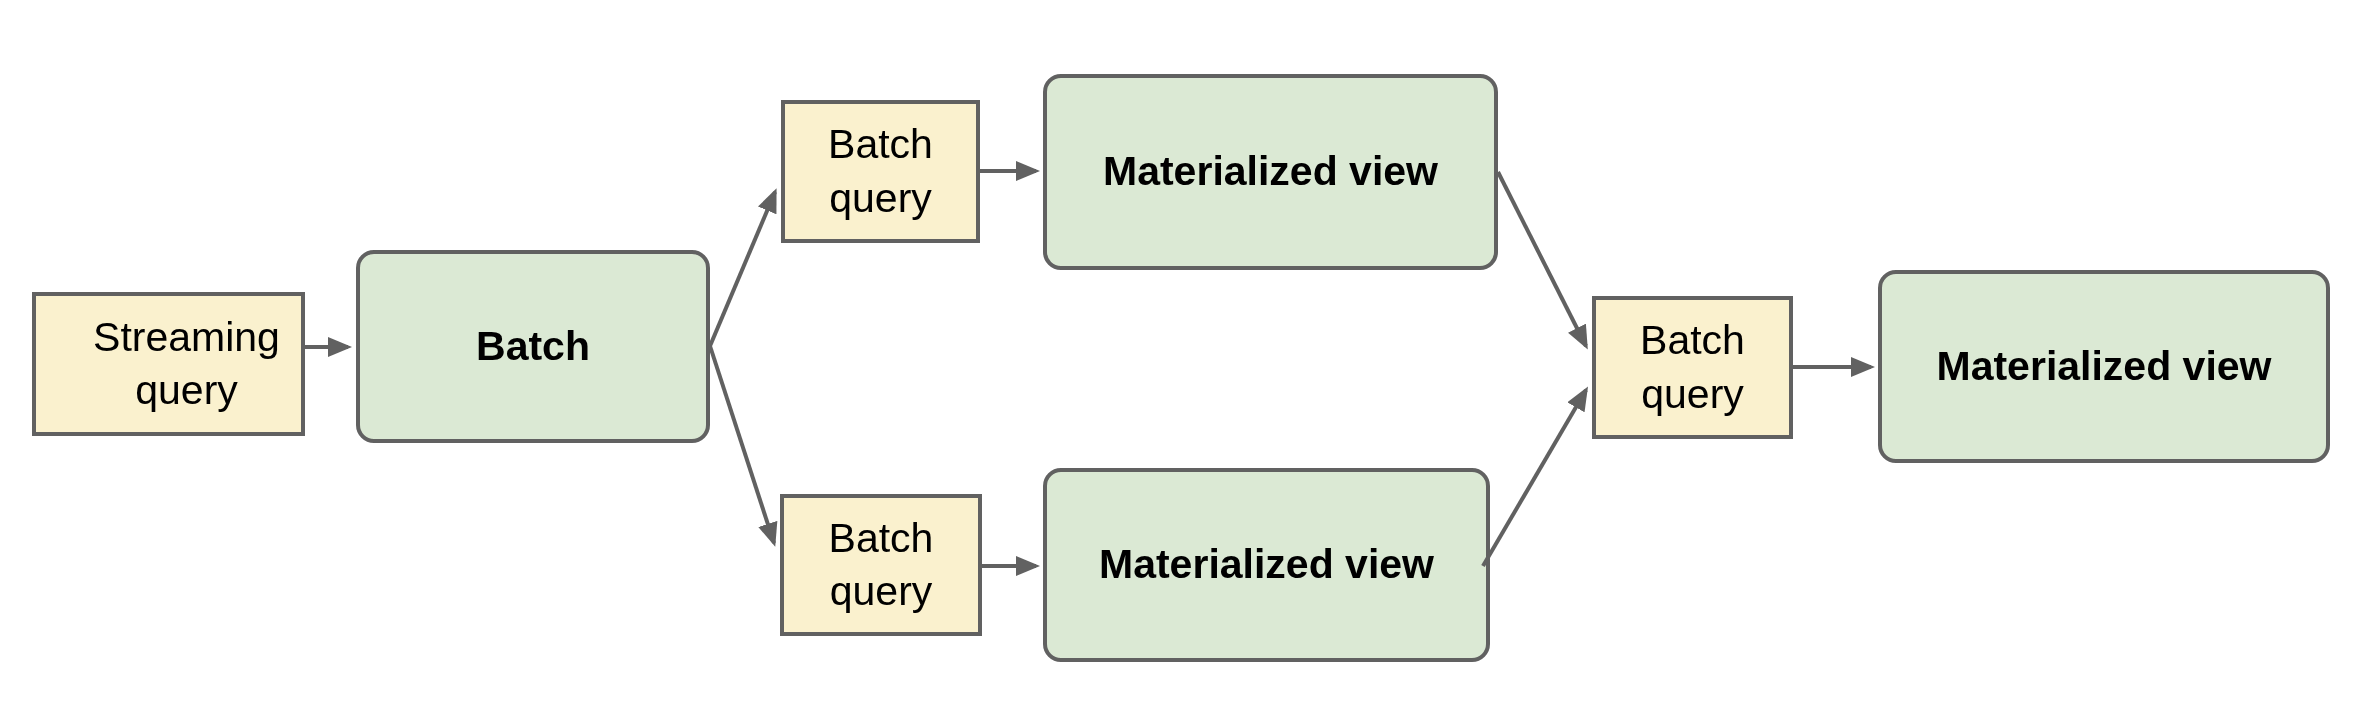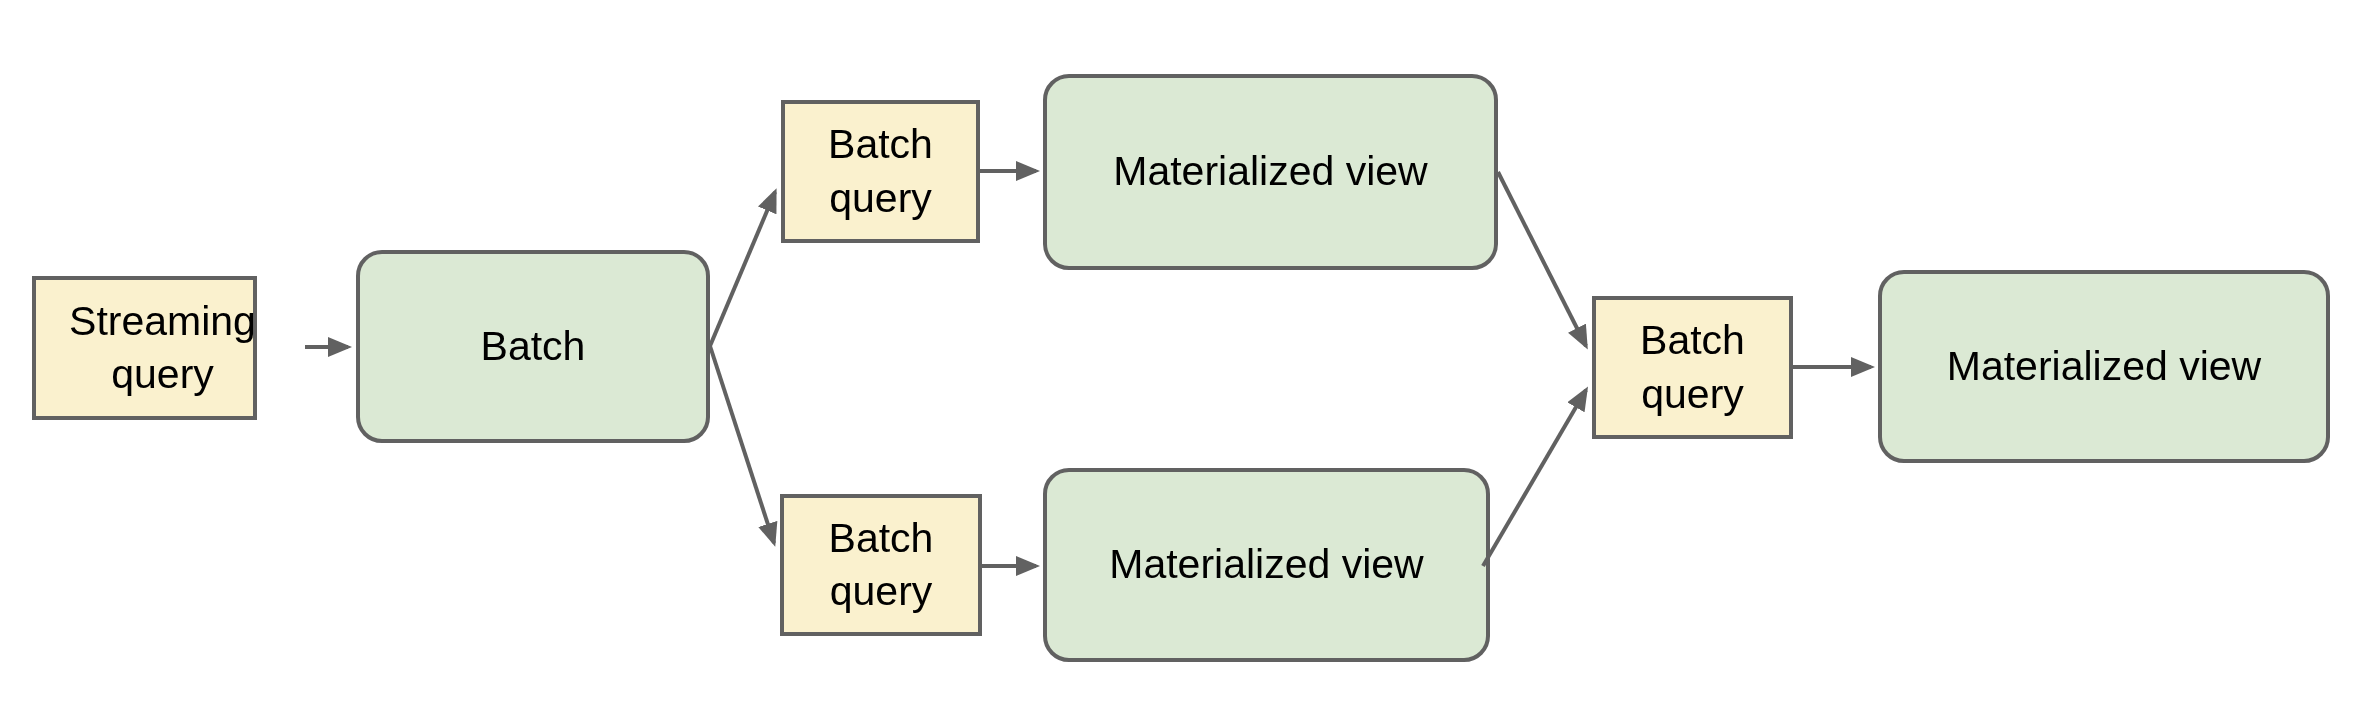--- a/index.html
+++ b/index.html
@@ -28,21 +28,22 @@
     color: var(--text, #000000);
   }
   .node.query {
     background: var(--query-fill, #faf1ce);
     border: 4px solid var(--stroke, #616161);
     border-radius: 0;
   }
   .node.view {
     background: var(--view-fill, #dbe9d4);
     border: 4px solid var(--stroke, #616161);
-    border-radius: 26px;
+    border-radius: 18px;
+    font-weight: bold;
   }
   .node .label {
     padding: 0 14px;
   }
   svg.edges {
     position: absolute;
     left: 0;
     top: 0;
     pointer-events: none;
   }
@@ -53,21 +54,21 @@
   }
   svg.edges marker path {
     fill: var(--stroke, #616161);
   }
 </style>
 </head>
 <body>
 
 <div class="canvas">
 
-  <div class="node query" style="left:32px;  top:276px; width:225px; height:144px;padding-left:36px;">
+  <div class="node query" style="left:32px;  top:292px; width:273px; height:144px;padding-left:36px;">
     <span class="label">Streaming query</span>
   </div>
 
   <div class="node view" style="left:356px; top:250px; width:354px; height:193px;">
     <span class="label">Batch</span>
   </div>
 
   <div class="node query" style="left:781px; top:100px; width:199px; height:143px;">
     <span class="label">Batch query</span>
   </div>

